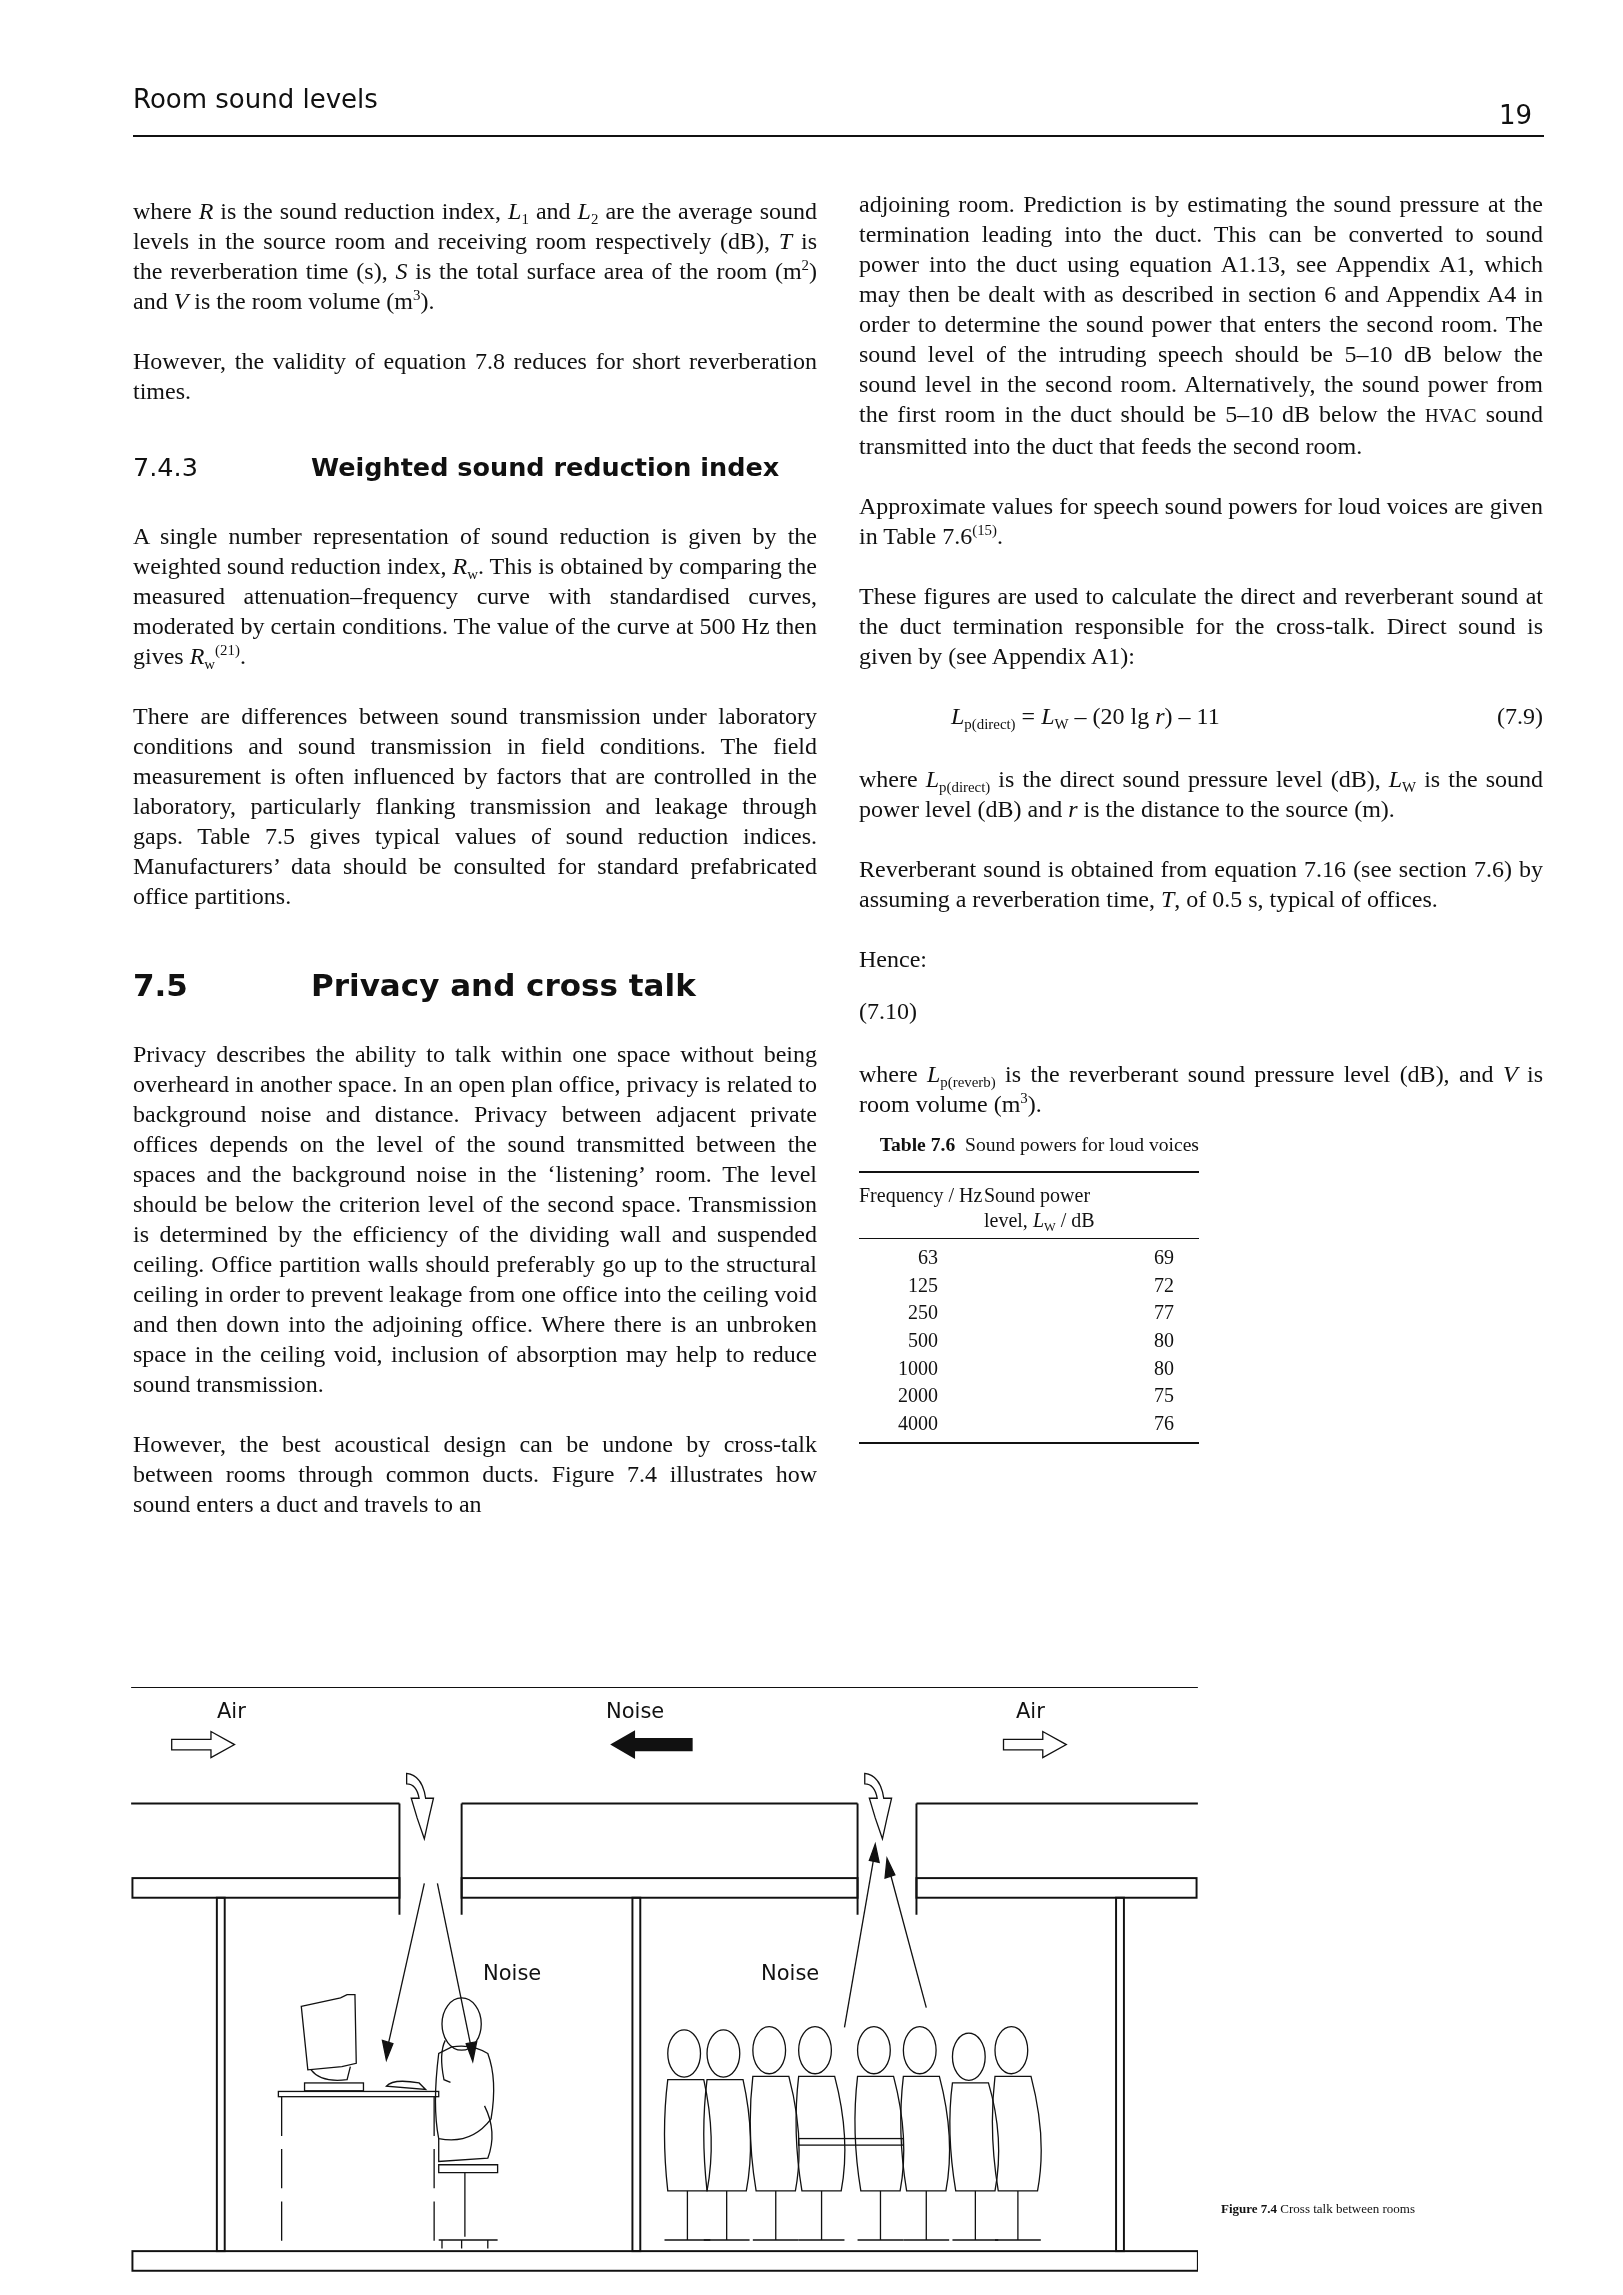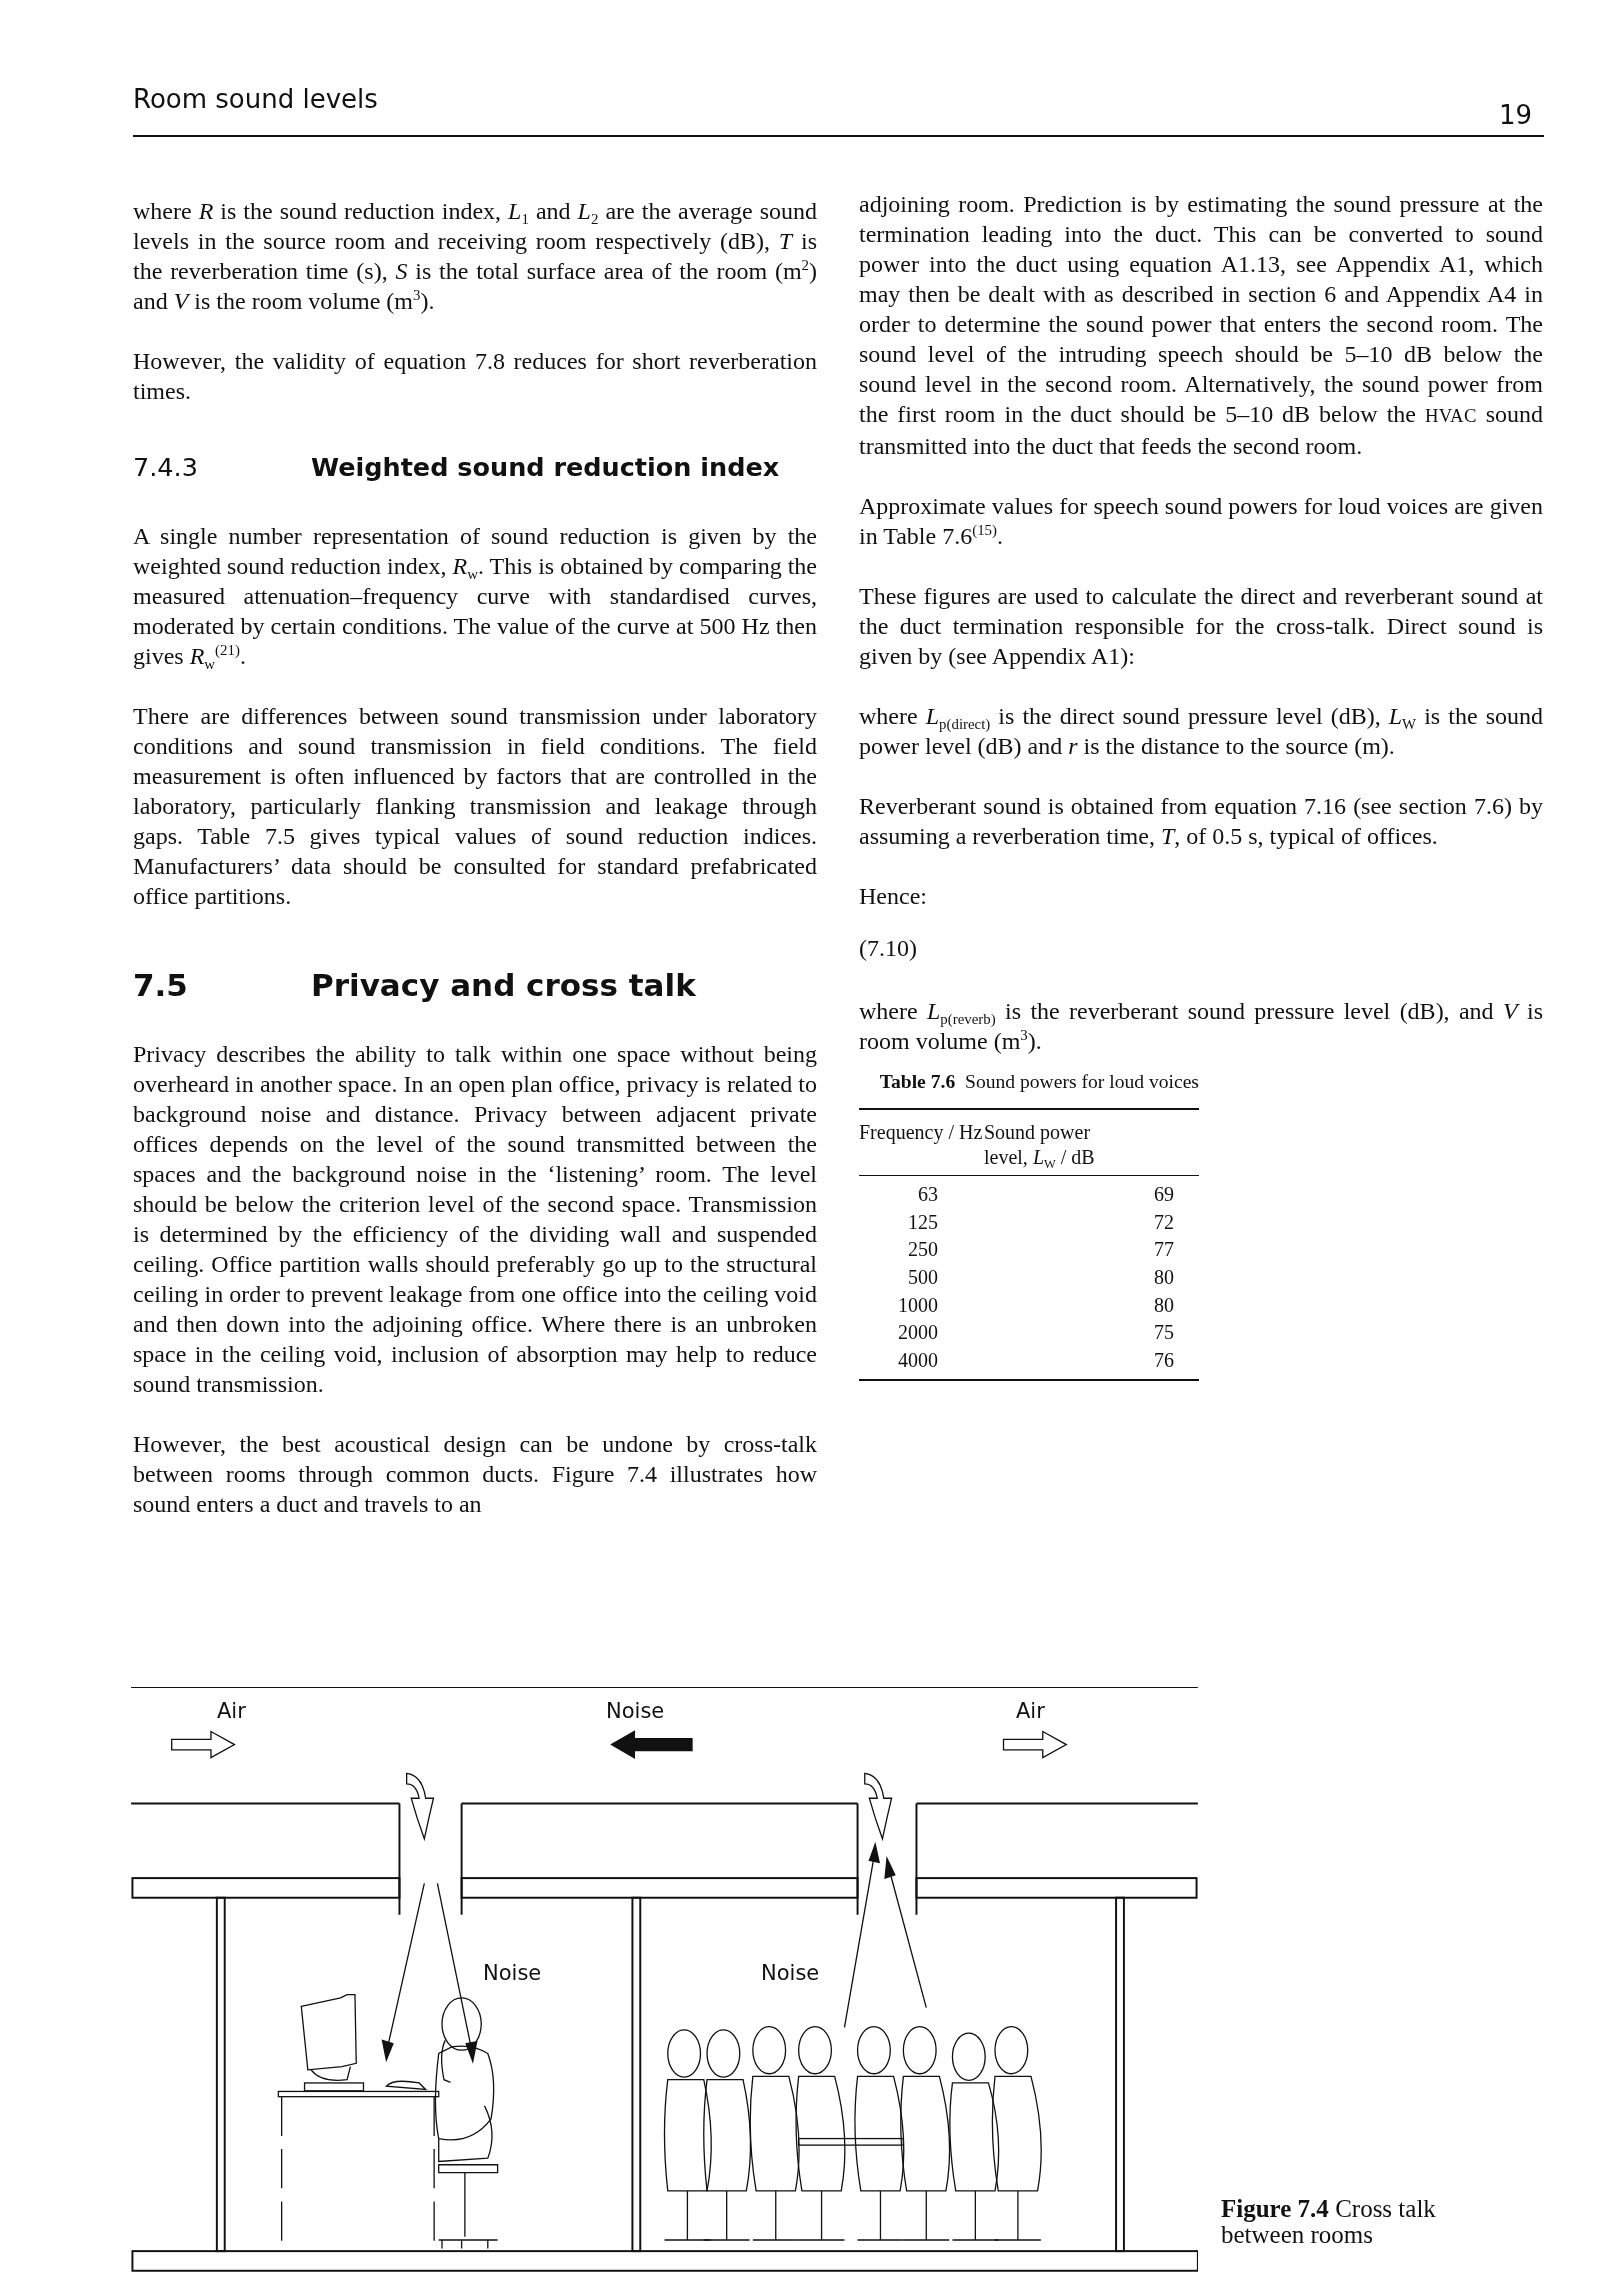--- a/index.html
+++ b/index.html
@@ -39,21 +39,21 @@
   table.data th { font-weight: normal; text-align: left; vertical-align: top; padding: 9.2px 0 5.2px 0; border-bottom: 1.3px solid #111; font-size: 20px; line-height: 25px; }
   table.data td { padding: 1.3px 0; font-size: 20px; line-height: 25px; }
   table.data td.freq { text-align: right; padding-right: 46px; width: 79px; }
   table.data td.lw { padding-left: 170px; }
   table.data tr.first td { padding-top: 6.5px; }
   table.data tr.last td { padding-bottom: 6.5px; }
 
   .figure { position: absolute; left: 131px; top: 1687px; width: 1067px; height: 589px; }
   .figure svg { position: absolute; left: 0; top: 0; }
   .fig-label { position: absolute; font-size: 21px; font-family: "DejaVu Sans", "Liberation Sans", sans-serif; }
-  .fig-caption { position: absolute; left: 1221px; top: 2196px; width: 288px; font-size: 25px; line-height: 26px; }
+  .fig-caption { position: absolute; left: 1221px; top: 2196px; width: 288px; font-size: 13px; line-height: 26px; }
   .fig-caption b { font-weight: bold; }
 </style>
 </head>
 <body>
 
 <div class="running-head sans">
   <span class="title">Room sound levels</span>
   <span class="pageno">19</span>
 </div>
 
@@ -80,20 +80,24 @@
   <p>However, the best acoustical design can be undone by cross-talk between rooms through common ducts. Figure 7.4 illustrates how sound enters a duct and travels to an</p>
 </div>
 
 <div class="col right serif">
   <p><span>adjoining room. Prediction is by estimating the sound pressure at the termination leading into the duct. This can be converted to sound power into the duct using equation A1.13, see Appendix A1, which may then be dealt with as described in section 6 and Appendix A4 in order to determine the sound power that enters the second room. The sound level of the intruding speech should be 5–10 dB below the sound level in the second room. Alternatively, the sound power from the first room in the duct should be 5–10 dB below the </span><span class="sc">HVAC</span><span> sound transmitted into the duct that feeds the second room.</span></p>
 
   <p><span>Approximate values for speech sound powers for loud voices are given in Table 7.6</span><sup>(15)</sup><span>.</span></p>
 
   <p>These figures are used to calculate the direct and reverberant sound at the duct termination responsible for the cross-talk. Direct sound is given by (see Appendix A1):</p>
 
+  <div class="equation">
+    <span class="expr"><i>L</i><sub>p(direct)</sub><span> = </span><i>L</i><sub>W</sub><span> – (20 lg </span><i>r</i><span>) – 11</span></span>
+    <span class="eqno">(7.9)</span>
+  </div>
 
   <p><span>where </span><i>L</i><sub>p(direct)</sub><span> is the direct sound pressure level (dB), </span><i>L</i><sub>W</sub><span> is the sound power level (dB) and </span><i>r</i><span> is the distance to the source (m).</span></p>
 
   <p><span>Reverberant sound is obtained from equation 7.16 (see section 7.6) by assuming a reverberation time, </span><i>T</i><span>, of 0.5 s, typical of offices.</span></p>
 
   <p style="margin-bottom:13px;">Hence:</p>
 
   <div class="equation">
     <span class="eqno">(7.10)</span>
   </div>

